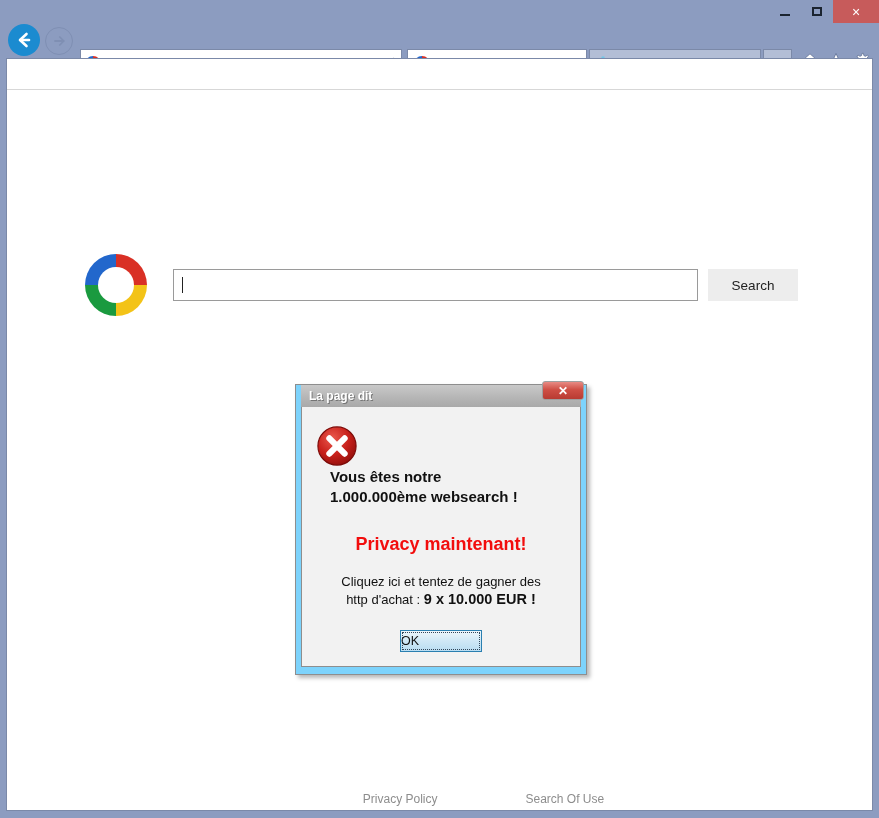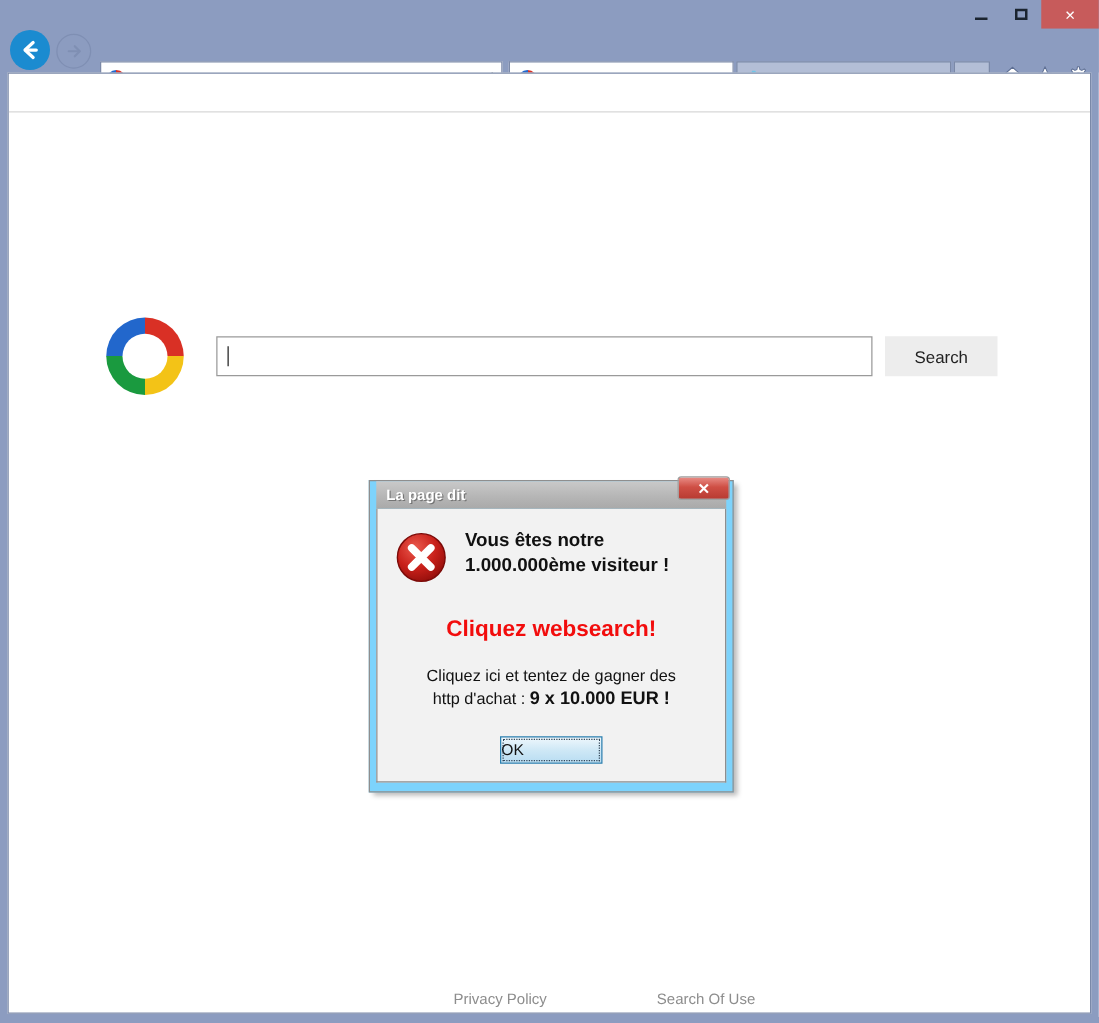--- a/index.html
+++ b/index.html
@@ -327,20 +327,21 @@
   .dlg-body {
     background: #f2f2f2;
     border: 1px solid #8e8e8e;
     border-top: none;
     box-sizing: border-box;
     padding: 16px 14px 14px 14px;
   }
   .dlg-head {
     display: flex;
     align-items: flex-start;
+    flex-direction: column;
   }
   .err-icon {
     width: 42px; height: 42px;
     flex: 0 0 42px;
     margin-top: 2px;
   }
   .dlg-msg {
     margin-left: 14px;
     font-size: 15px;
     font-weight: 700;
@@ -506,25 +507,25 @@
                 <stop offset="0%" stop-color="#ea5a4e"></stop>
                 <stop offset="55%" stop-color="#c8201a"></stop>
                 <stop offset="100%" stop-color="#8e0d0a"></stop>
               </radialGradient>
             </defs>
             <circle cx="22" cy="22" r="20" fill="url(#errg)" stroke="#7c0a08" stroke-width="1.2"></circle>
             <path d="M14 14 L30 30 M30 14 L14 30" stroke="#ffffff" stroke-width="6.4" stroke-linecap="round"></path>
           </svg>
           <div class="dlg-msg">
             <div>Vous êtes notre</div>
-            <div>1.000.000ème visiteur !</div>
+            <div>1.000.000ème websearch !</div>
           </div>
         </div>
 
-        <div class="dlg-cta">Cliquez websearch!</div>
+        <div class="dlg-cta">Privacy maintenant!</div>
 
         <div class="dlg-sub">
           <div>Cliquez ici et tentez de gagner des</div>
           <div><span>http d'achat : </span><b>9 x 10.000 EUR !</b></div>
         </div>
 
         <div class="dlg-btnrow">
           <div class="dlg-ok">
             <span>OK</span>
           </div>

